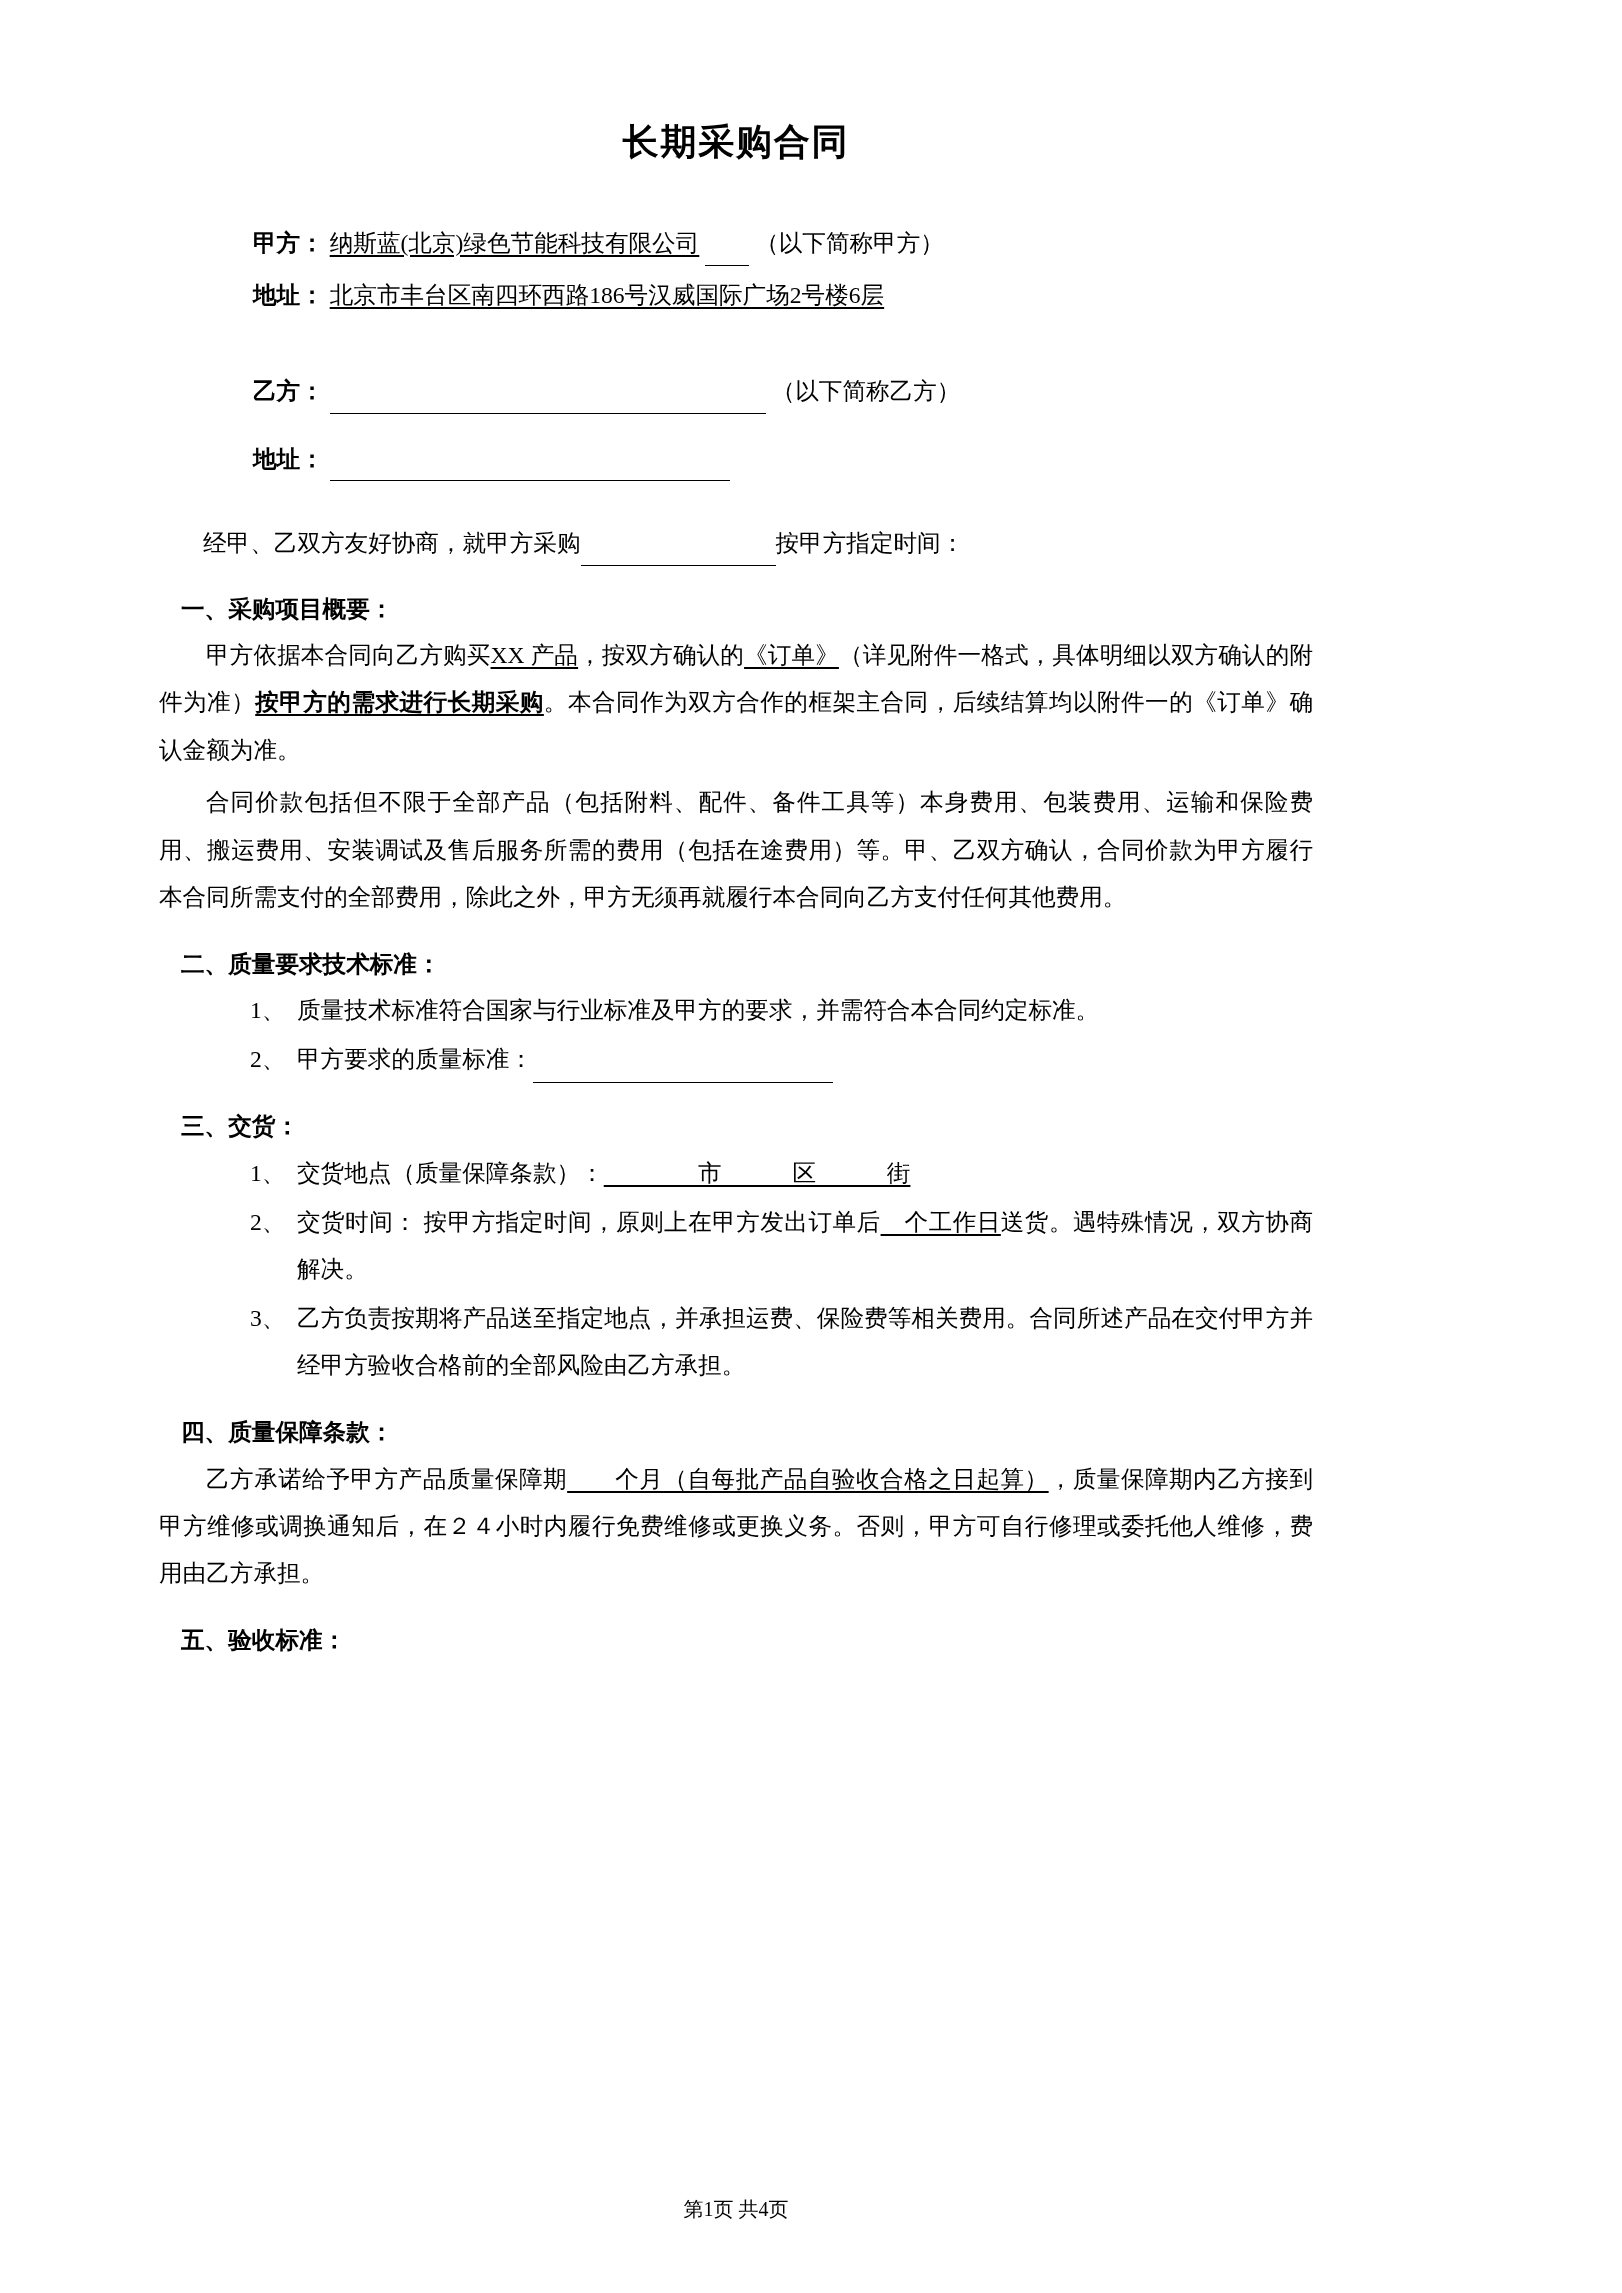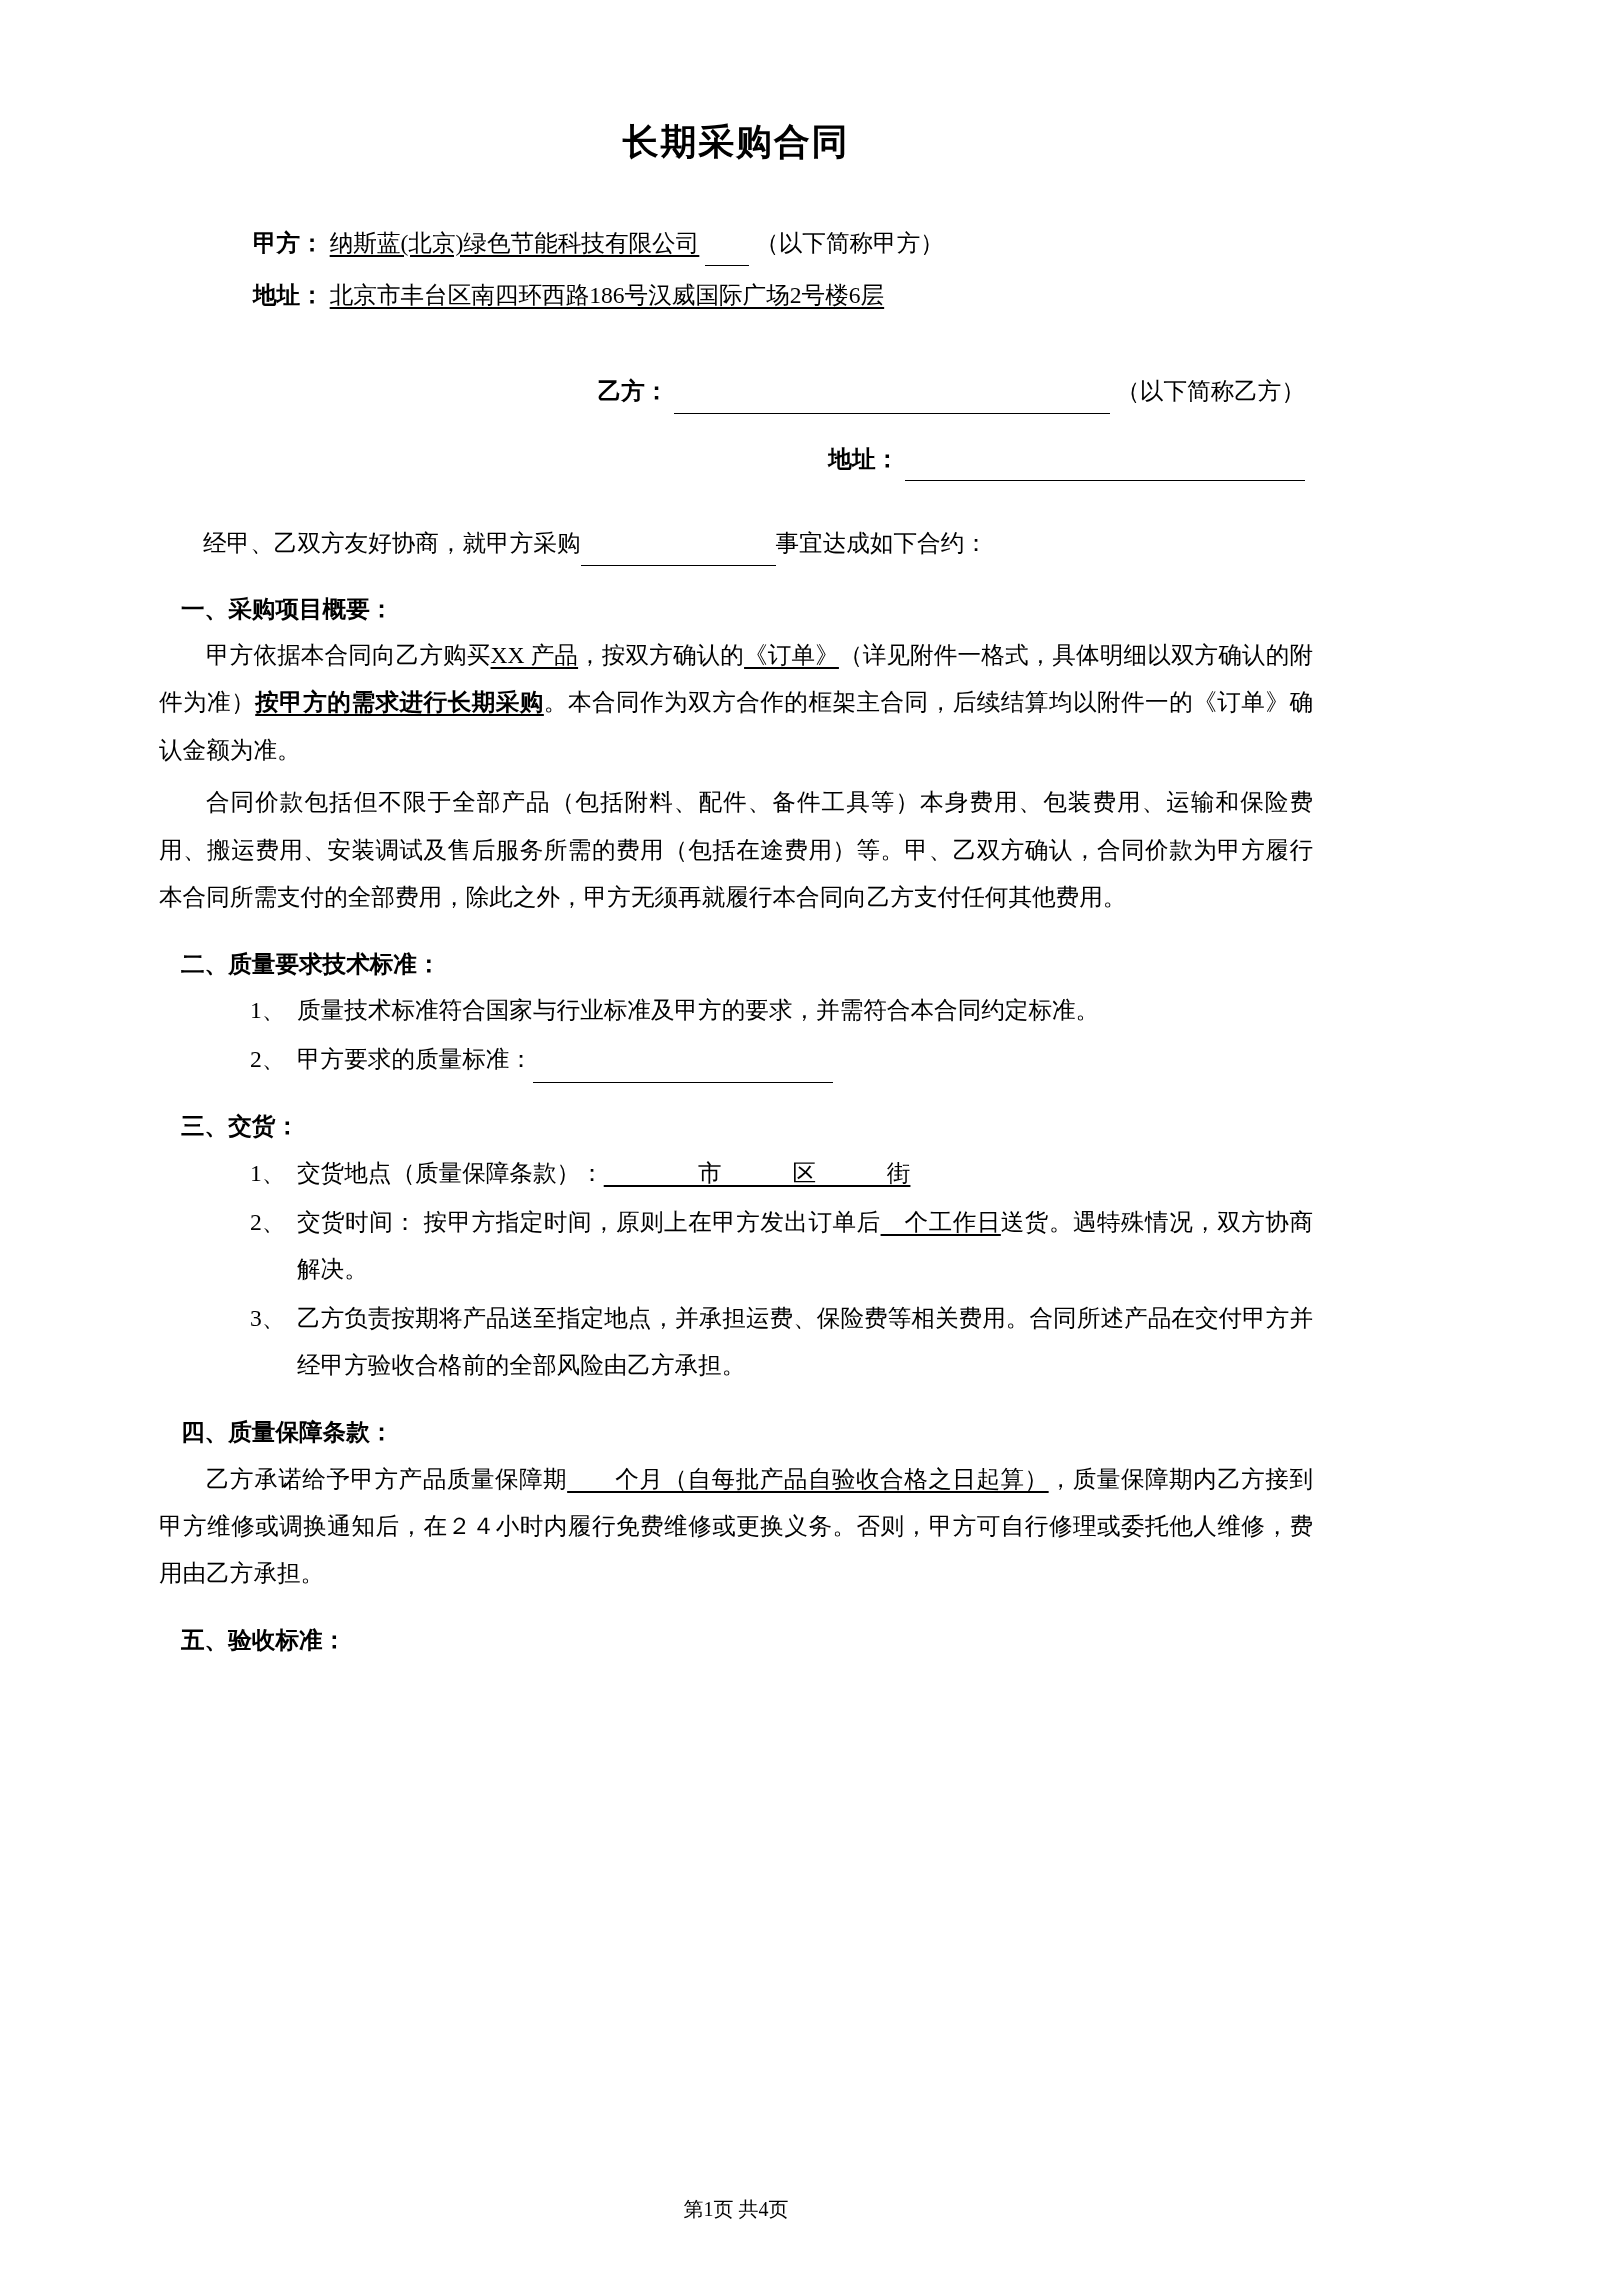--- a/index.html
+++ b/index.html
@@ -43,21 +43,21 @@
     text-decoration: underline;
     text-underline-offset: 3.6px;
   }
   .blank {
     display: inline-block;
     border-bottom: 1.4px solid #000;
     vertical-align: bottom;
     height: 1.25em;
   }
   .gap-sm { margin-top: 23.6px; }
-  .gap-md { margin-top: 53px; text-align: right; }
+  .gap-md { margin-top: 53px; }
 
   .intro {
     font-size: 23.6px;
     line-height: 1.9;
     margin: 40px 0 0 0;
     text-indent: 44px;
   }
   h2.sec {
     font-size: 23.6px;
     font-weight: bold;
@@ -127,21 +127,21 @@
       <span class="blank" style="width:436px"></span>
       <span>（以下简称乙方）</span>
     </p>
     <p class="line gap-sm">
       <span class="lbl">地址：</span>
       <span class="blank" style="width:400px"></span>
     </p>
   </div>
 
   <p class="intro">
-    <span>经甲、乙双方友好协商，就甲方采购</span><span class="blank" style="width:195px"></span><span>事宜达成如下合约：</span>
+    <span>经甲、乙双方友好协商，就甲方采购</span><span class="blank" style="width:195px"></span><span>按甲方指定时间：</span>
   </p>
 
   <h2 class="sec">一、采购项目概要：</h2>
   <p class="para">
     <span>甲方依据本合同向乙方购买</span><span class="u">XX 产品</span><span>，按双方确认的</span><span class="u">《订单》</span><span>（详见附件一格式，具体明细以双方确认的附件为准）</span><span class="u" style="font-weight:bold">按甲方的需求进行长期采购</span><span>。本合同作为双方合作的框架主合同，后续结算均以附件一的《订单》确认金额为准。</span>
   </p>
   <p class="para">
     <span>合同价款包括但不限于全部产品（包括附料、配件、备件工具等）本身费用、包装费用、运输和保险费用、搬运费用、安装调试及售后服务所需的费用（包括在途费用）等。甲、乙双方确认，合同价款为甲方履行本合同所需支付的全部费用，除此之外，甲方无须再就履行本合同向乙方支付任何其他费用。</span>
   </p>
 

